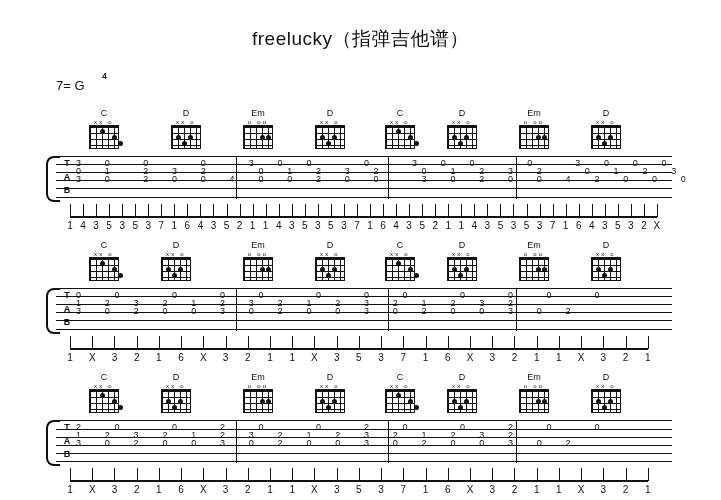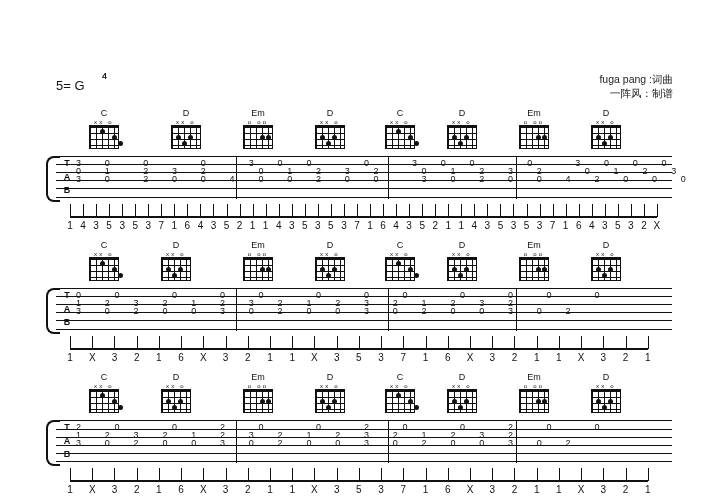--- a/index.html
+++ b/index.html
@@ -92,28 +92,25 @@
   .rhythm.r1{top:96px;}
   .stem{position:absolute;width:1px;height:13px;background:#111;}
   .beam{position:absolute;height:2px;background:#111;}
   .fnum{position:absolute;font-size:10px;color:#111;width:10px;text-align:center;}
 </style>
 </head>
 <body>
 
 <div class="sheet">
 
-  <div class="keysig">5= G</div>
+  <div class="title">freelucky（指弹吉他谱）</div>
+  <div class="keysig">7= G</div>
   <div class="timesig">
     <span class="num">4</span>
     <span class="num">4</span>
-  </div>
-  <div class="credits">
-    <div>fuga pang :词曲</div>
-    <div>一阵风：制谱</div>
   </div>
 
   <div class="system sys1">
     <div class="chordrow">
 
     <div class="chord" style="left: 84px;">
           <div class="cname">C</div>
           <div class="cx">xx o</div>
           <div class="grid">
             <div class="dot" style="left: 9.5px; top: 1.5px;"></div>

